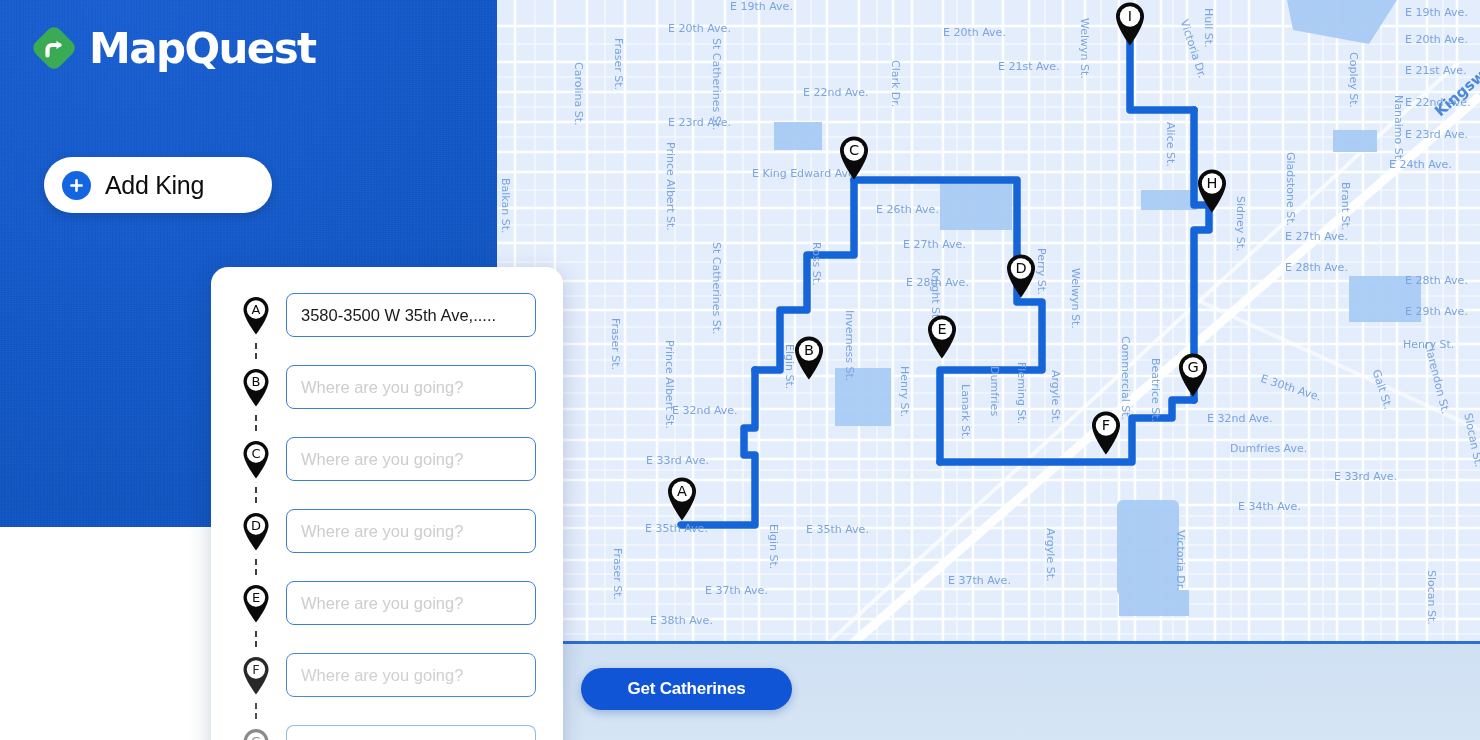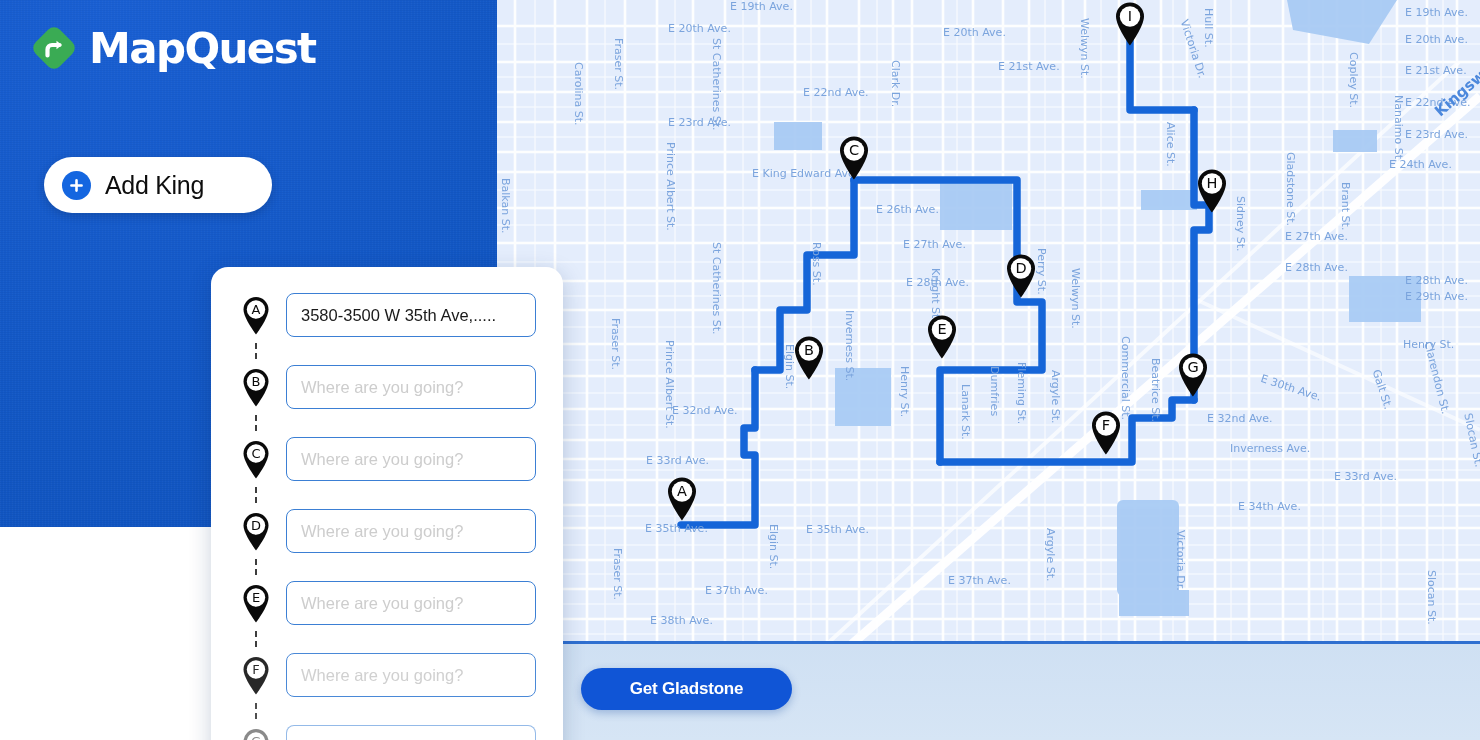--- a/index.html
+++ b/index.html
@@ -358,25 +358,25 @@
         <div class="slabel" style="left: 171px; top: 116px; transform-origin: 0px 0px;">E 23rd Ave.</div>
         <div class="slabel" style="left: 908px; top: 128px; transform-origin: 0px 0px;">E 23rd Ave.</div>
         <div class="slabel" style="left: 892px; top: 158px; transform-origin: 0px 0px;">E 24th Ave.</div>
         <div class="slabel" style="left: 255px; top: 167px; transform-origin: 0px 0px;">E King Edward Ave.</div>
         <div class="slabel" style="left: 379px; top: 203px; transform-origin: 0px 0px;">E 26th Ave.</div>
         <div class="slabel" style="left: 406px; top: 238px; transform-origin: 0px 0px;">E 27th Ave.</div>
         <div class="slabel" style="left: 788px; top: 230px; transform-origin: 0px 0px;">E 27th Ave.</div>
         <div class="slabel" style="left: 409px; top: 276px; transform-origin: 0px 0px;">E 28th Ave.</div>
         <div class="slabel" style="left: 788px; top: 261px; transform-origin: 0px 0px;">E 28th Ave.</div>
         <div class="slabel" style="left: 908px; top: 274px; transform-origin: 0px 0px;">E 28th Ave.</div>
-        <div class="slabel" style="left: 908px; top: 290px; transform-origin: 0px 0px;">E 29th Ave.</div>
+        <div class="slabel" style="left: 908px; top: 305px; transform-origin: 0px 0px;">E 29th Ave.</div>
         <div class="slabel" style="left: 766px; top: 372px; transform: rotate(18deg); transform-origin: 0px 0px;">E 30th Ave.</div>
         <div class="slabel" style="left: 175px; top: 404px; transform-origin: 0px 0px;">E 32nd Ave.</div>
         <div class="slabel" style="left: 710px; top: 412px; transform-origin: 0px 0px;">E 32nd Ave.</div>
-        <div class="slabel" style="left: 733px; top: 442px; transform-origin: 0px 0px;">Inverness Ave.</div>
+        <div class="slabel" style="left: 733px; top: 442px; transform-origin: 0px 0px;">Dumfries Ave.</div>
         <div class="slabel" style="left: 149px; top: 454px; transform-origin: 0px 0px;">E 33rd Ave.</div>
         <div class="slabel" style="left: 837px; top: 470px; transform-origin: 0px 0px;">E 33rd Ave.</div>
         <div class="slabel" style="left: 741px; top: 500px; transform-origin: 0px 0px;">E 34th Ave.</div>
         <div class="slabel" style="left: 148px; top: 522px; transform-origin: 0px 0px;">E 35th Ave.</div>
         <div class="slabel" style="left: 309px; top: 523px; transform-origin: 0px 0px;">E 35th Ave.</div>
         <div class="slabel" style="left: 208px; top: 584px; transform-origin: 0px 0px;">E 37th Ave.</div>
         <div class="slabel" style="left: 451px; top: 574px; transform-origin: 0px 0px;">E 37th Ave.</div>
         <div class="slabel" style="left: 153px; top: 614px; transform-origin: 0px 0px;">E 38th Ave.</div>
         <div class="slabel" style="left: 906px; top: 338px; transform-origin: 0px 0px;">Henry St.</div>
         <div class="slabel" style="left: 88px; top: 62px; transform: rotate(90deg); transform-origin: 0px 0px;">Carolina St.</div>
@@ -549,15 +549,15 @@
               <path d="M15 39.5 C15 39.5 2.5 23 2.5 14.5 A12.5 12.5 0 0 1 27.5 14.5 C27.5 23 15 39.5 15 39.5 Z" fill="rgb(67,67,67)"></path>
               <circle cx="15" cy="14.5" r="9.2" fill="#ffffff"></circle>
               <text x="15" y="19.2" text-anchor="middle" font-family="DejaVu Sans, sans-serif" font-size="13" fill="rgb(67,67,67)">G</text>
             </svg>
           </span>
           <input class="stop-input" type="text" placeholder="Where are you going?" style="border-color: rgba(59, 127, 212, 0.87);">
         </div>
       </div>
   </div>
 
-  <button class="get-direction">Get Gladstone</button>
+  <button class="get-direction">Get Catherines</button>
 
 </div>
 
 </body></html>

